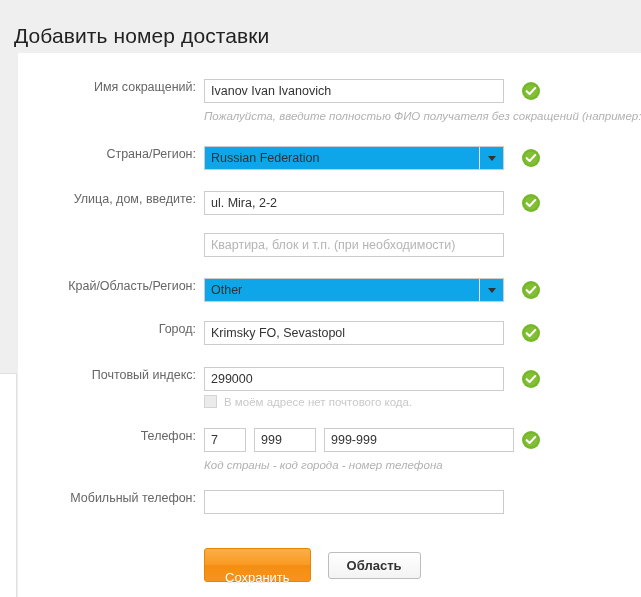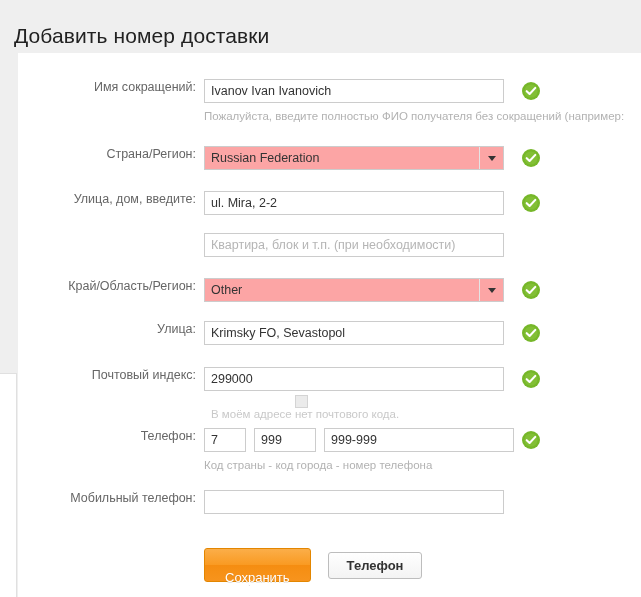--- a/index.html
+++ b/index.html
@@ -96,21 +96,21 @@
     display: block;
   }
   .txt::placeholder { color: #b5b5b5; }
   .txt.w-main { width: 300px; }
 
   .sel-box {
     box-sizing: border-box;
     width: 300px;
     height: 24px;
     border: 1px solid #cccccc;
-    background: #fca5a5;
+    background: #0ea5e9;
     font-size: 12.5px;
     color: #333333;
     padding: 0 6px;
     line-height: 22px;
     position: relative;
     white-space: nowrap;
     overflow: hidden;
   }
   .sel-box .sel-sep {
     position: absolute;
@@ -140,20 +140,21 @@
   }
   .check svg { display: block; }
 
   .hint {
     position: absolute;
     left: 186px;
     font-size: 11.5px;
     color: #b2b2b2;
     line-height: 14px;
     white-space: nowrap;
+    font-style: italic;
   }
 
   
   .cbrow { position: absolute; left: 186px; display: flex; align-items: center; }
   .cbox {
     width: 13px; height: 13px;
     box-sizing: border-box;
     border: 1px solid #d4d4d4;
     background: #ebebeb;
     display: inline-block;
@@ -281,21 +282,21 @@
     <div class="check" style="top:3px;">
       <svg width="18" height="18" viewBox="0 0 18 18">
         <circle cx="9" cy="9" r="9" fill="#76b729"></circle>
         <circle cx="9" cy="9" r="6.6" fill="#8cc63f" opacity="0.55"></circle>
         <path d="M4.7 9.2 L7.6 12.0 L13.3 5.9" stroke="#ffffff" stroke-width="2.1" fill="none" stroke-linecap="round" stroke-linejoin="round"></path>
       </svg>
     </div>
   </div>
 
   <div class="row" style="top:268px;">
-    <div class="label">Улица:</div>
+    <div class="label">Город:</div>
     <div class="field-wrap">
       <input class="txt w-main" type="text" value="Krimsky FO, Sevastopol" style="">
     </div>
     <div class="check" style="top:3px;">
       <svg width="18" height="18" viewBox="0 0 18 18">
         <circle cx="9" cy="9" r="9" fill="#76b729"></circle>
         <circle cx="9" cy="9" r="6.6" fill="#8cc63f" opacity="0.55"></circle>
         <path d="M4.7 9.2 L7.6 12.0 L13.3 5.9" stroke="#ffffff" stroke-width="2.1" fill="none" stroke-linecap="round" stroke-linejoin="round"></path>
       </svg>
     </div>
@@ -306,21 +307,21 @@
     <div class="field-wrap">
       <input class="txt w-main" type="text" value="299000" style="">
     </div>
     <div class="check" style="top:3px;">
       <svg width="18" height="18" viewBox="0 0 18 18">
         <circle cx="9" cy="9" r="9" fill="#76b729"></circle>
         <circle cx="9" cy="9" r="6.6" fill="#8cc63f" opacity="0.55"></circle>
         <path d="M4.7 9.2 L7.6 12.0 L13.3 5.9" stroke="#ffffff" stroke-width="2.1" fill="none" stroke-linecap="round" stroke-linejoin="round"></path>
       </svg>
     </div>
-    <div class="cbrow" style="top:28px;flex-direction:column;">
+    <div class="cbrow" style="top:28px;">
       <span class="cbox"></span>
       <span class="cblabel">В моём адресе нет почтового кода.</span>
     </div>
   </div>
 
   <div class="row" style="top:375px;">
     <div class="label">Телефон:</div>
     <div class="phone-group">
       <input class="txt ph1" type="text" value="7" style="">
       <input class="txt ph2" type="text" value="999" style="">
@@ -338,16 +339,16 @@
 
   <div class="row" style="top:437px;">
     <div class="label">Мобильный телефон:</div>
     <div class="field-wrap">
       <input class="txt w-main" type="text" value="" style="">
     </div>
   </div>
 
   <div class="btn-row" style="top:495px;">
     <button class="btn-save">Сохранить</button>
-    <button class="btn-cancel">Телефон</button>
+    <button class="btn-cancel">Область</button>
   </div>
 
 </div>
 
 </body></html>

